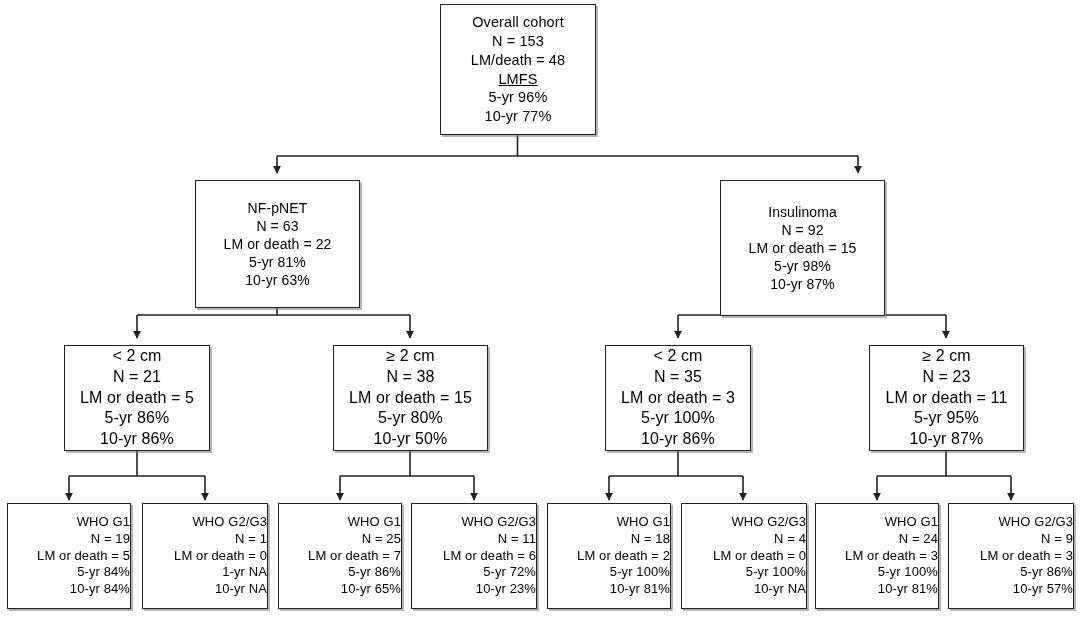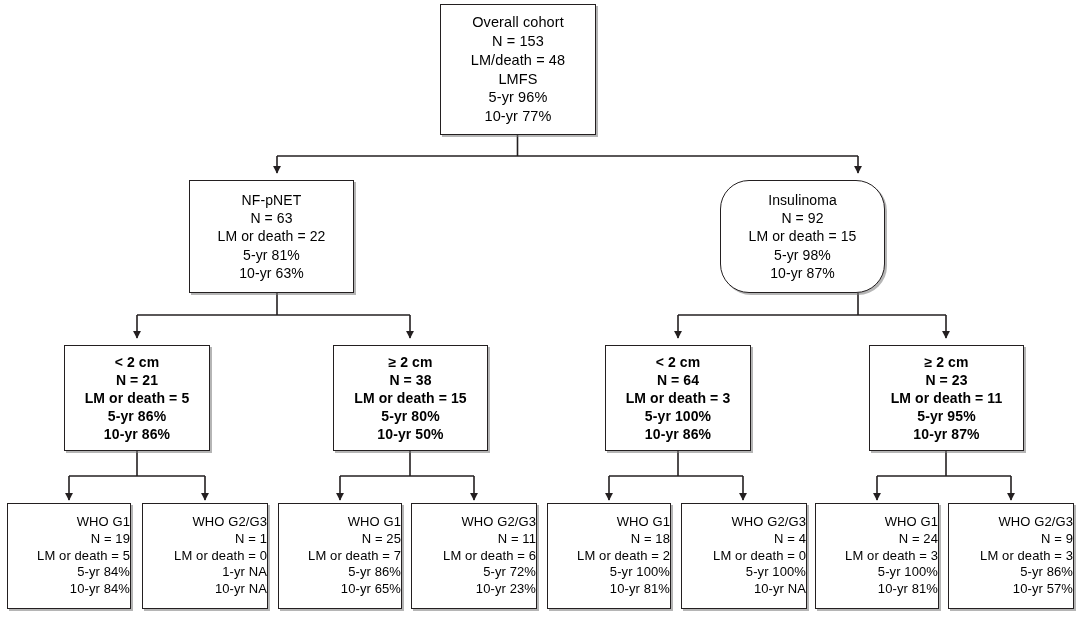--- a/index.html
+++ b/index.html
@@ -39,25 +39,26 @@
     text-align: center;
     line-height: 1.30;
     z-index: 2;
   }
   .node-line {
     display: block;
     white-space: nowrap;
     letter-spacing: 0.1px;
   }
   .node-line.underline {
+    text-decoration: underline;
     text-underline-offset: 1px;
   }
   .lvl0 { font-size: 14.5px; }
   .lvl1 { font-size: 14px; }
-  .lvl2 { font-size: 14px; font-weight: bold; }
+  .lvl2 { font-size: 16px; }
   .lvl3 { font-size: 13px; align-items: flex-end; }
 </style>
 </head>
 <body>
 
 <div id="chart-root">
 
   <svg id="connector-layer" viewBox="0 0 1080 620" width="1080" height="620">
     <defs>
       <marker id="arrowhead" viewBox="0 0 10 10" refX="9" refY="5" markerWidth="5.2" markerHeight="5.2" orient="auto-start-reverse">
@@ -114,29 +115,29 @@
 
   <div class="node-box lvl0" style="left:440px; top:4px; width:156px; height:131px;">
     <span class="node-line">Overall cohort</span>
     <span class="node-line">N = 153</span>
     <span class="node-line">LM/death = 48</span>
     <span class="node-line underline">LMFS</span>
     <span class="node-line">5-yr 96%</span>
     <span class="node-line">10-yr 77%</span>
   </div>
 
-  <div class="node-box lvl1" style="left:189px; top:180px; width:165px; height:113px;">
+  <div class="node-box lvl1" style="left:195px; top:180px; width:165px; height:128px;">
     <span class="node-line">NF-pNET</span>
     <span class="node-line">N = 63</span>
     <span class="node-line">LM or death = 22</span>
     <span class="node-line">5-yr 81%</span>
     <span class="node-line">10-yr 63%</span>
   </div>
 
-  <div class="node-box lvl1" style="left:720px; top:180px; width:165px; height:113px;border-radius:29px;">
+  <div class="node-box lvl1" style="left:720px; top:180px; width:165px; height:136px;">
     <span class="node-line">Insulinoma</span>
     <span class="node-line">N = 92</span>
     <span class="node-line">LM or death = 15</span>
     <span class="node-line">5-yr 98%</span>
     <span class="node-line">10-yr 87%</span>
   </div>
 
   <div class="node-box lvl2" style="left:64px; top:345px; width:146px; height:106px;">
     <span class="node-line">&lt; 2 cm</span>
     <span class="node-line">N = 21</span>
@@ -148,21 +149,21 @@
   <div class="node-box lvl2" style="left:333px; top:345px; width:155px; height:106px;">
     <span class="node-line">≥ 2 cm</span>
     <span class="node-line">N = 38</span>
     <span class="node-line">LM or death = 15</span>
     <span class="node-line">5-yr 80%</span>
     <span class="node-line">10-yr 50%</span>
   </div>
 
   <div class="node-box lvl2" style="left:605px; top:345px; width:146px; height:106px;">
     <span class="node-line">&lt; 2 cm</span>
-    <span class="node-line">N = 64</span>
+    <span class="node-line">N = 35</span>
     <span class="node-line">LM or death = 3</span>
     <span class="node-line">5-yr 100%</span>
     <span class="node-line">10-yr 86%</span>
   </div>
 
   <div class="node-box lvl2" style="left:869px; top:345px; width:155px; height:106px;">
     <span class="node-line">≥ 2 cm</span>
     <span class="node-line">N = 23</span>
     <span class="node-line">LM or death = 11</span>
     <span class="node-line">5-yr 95%</span>

